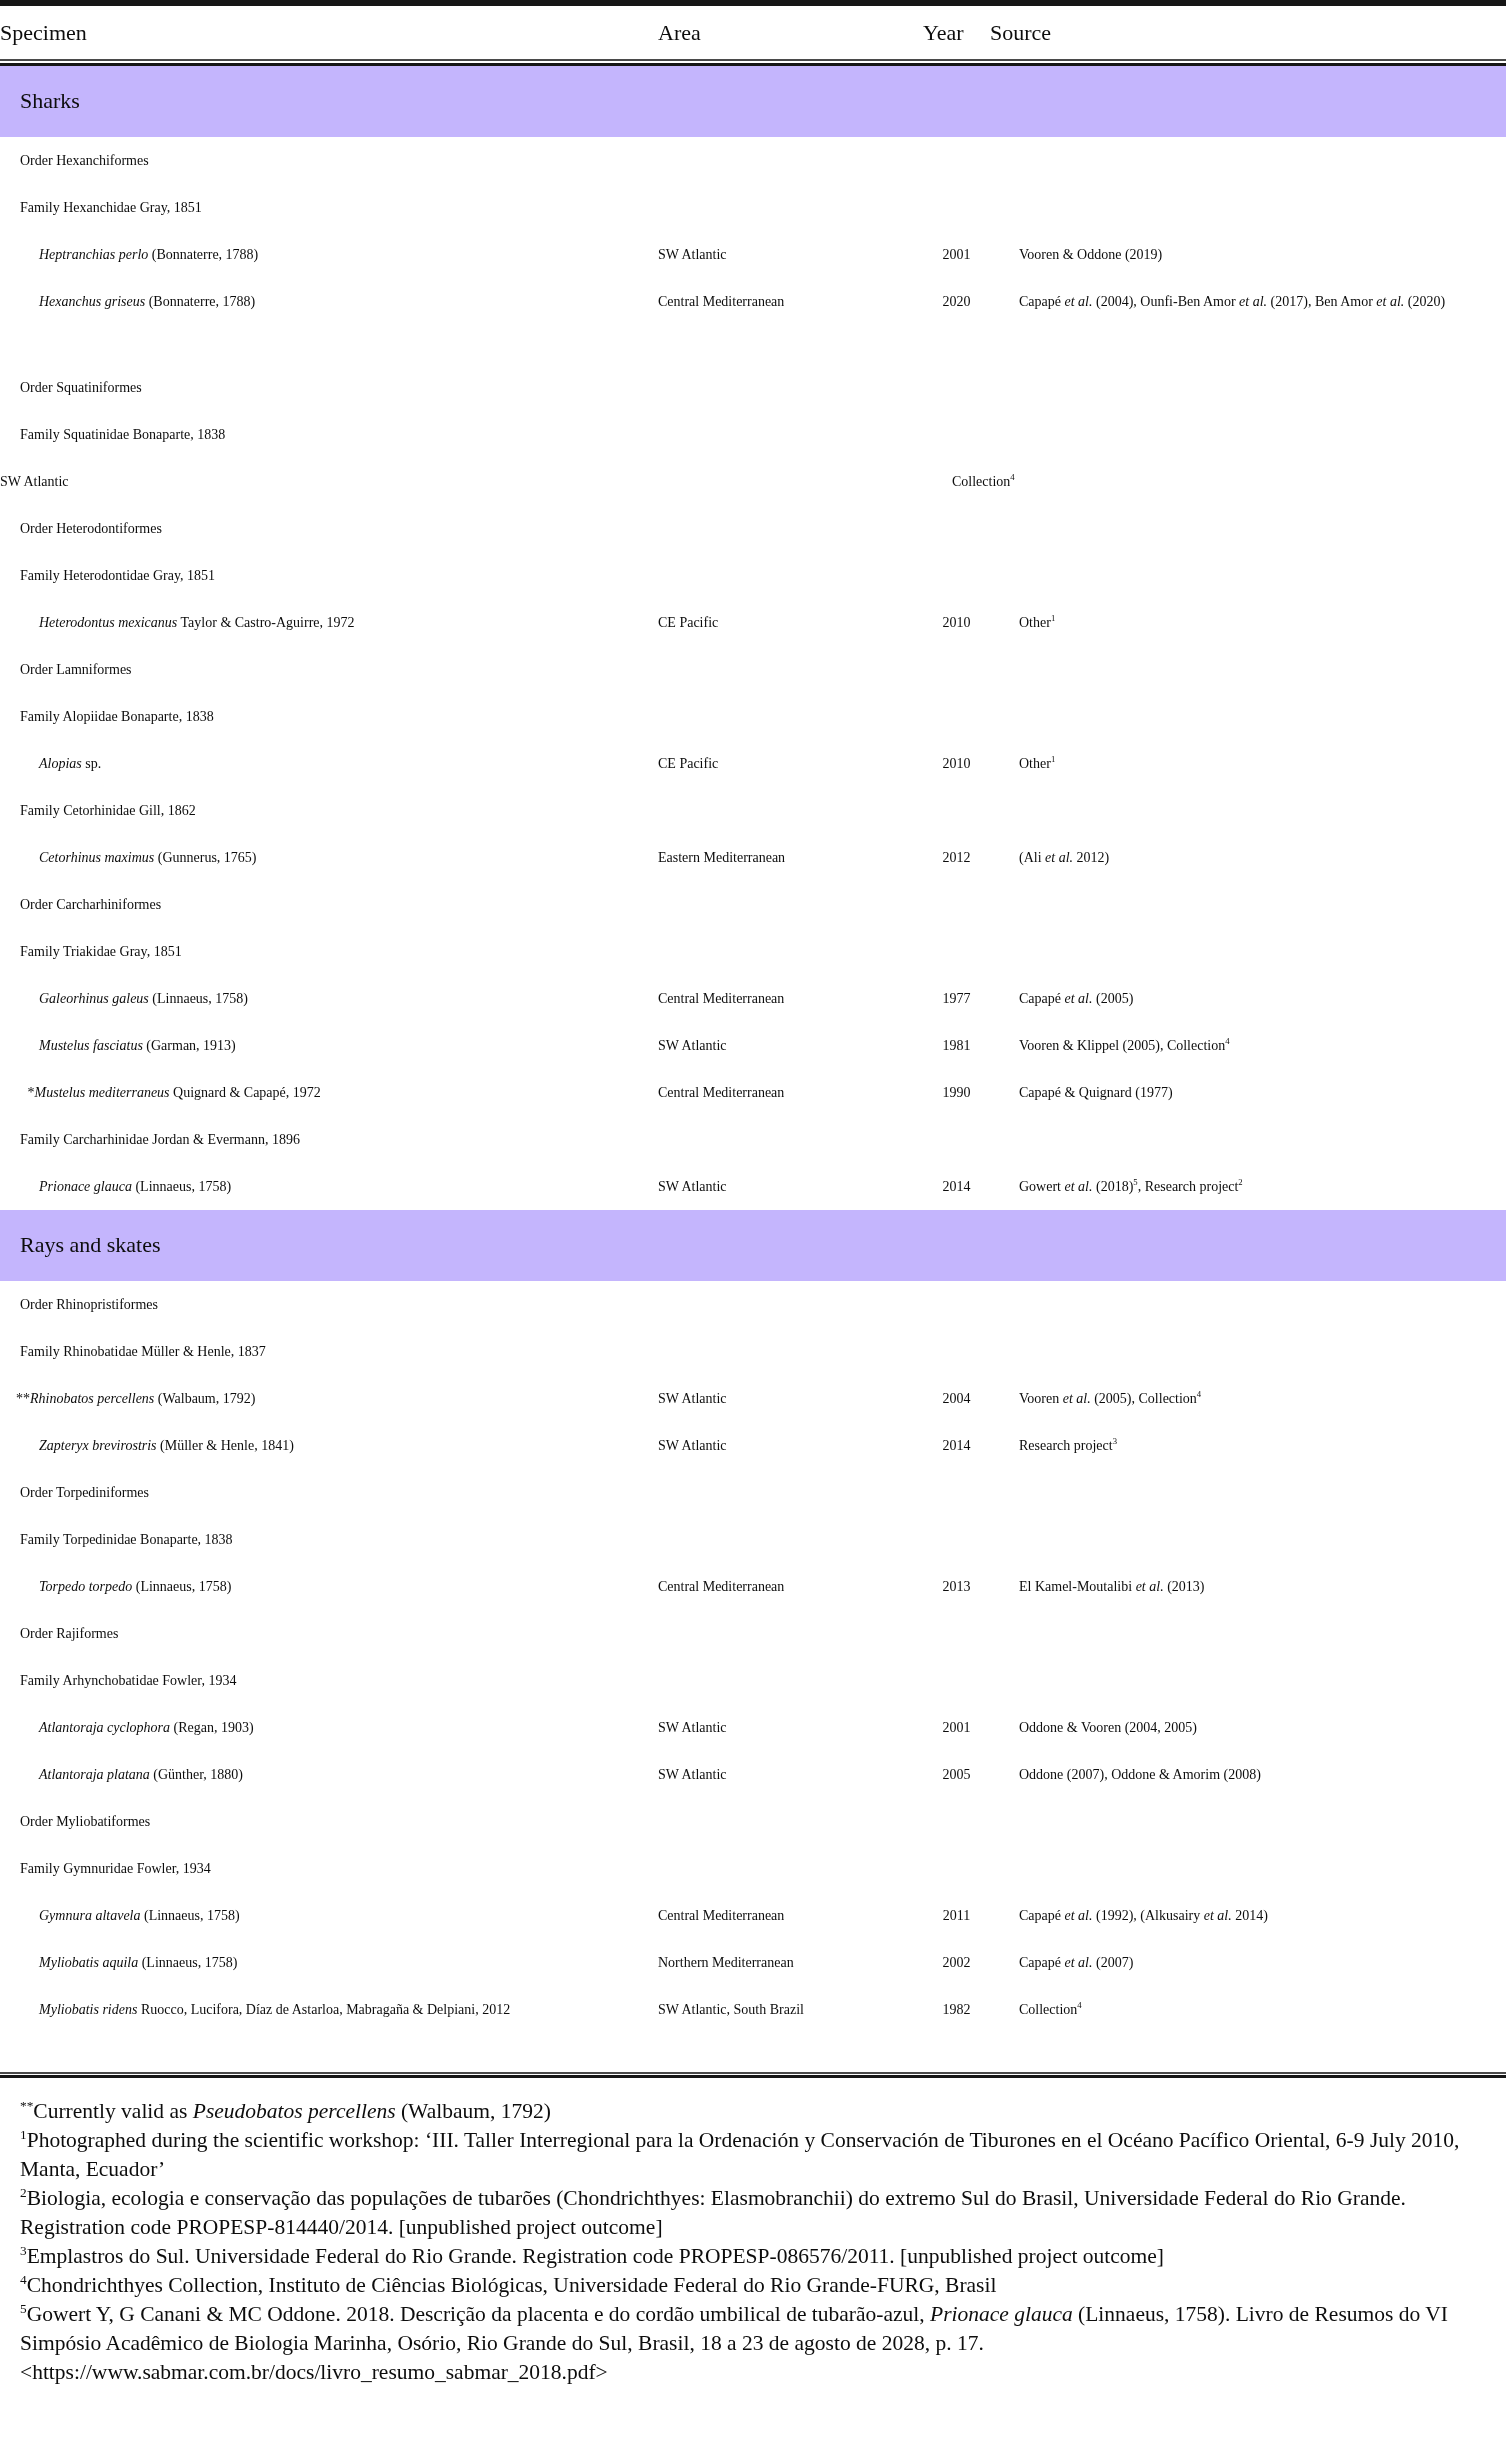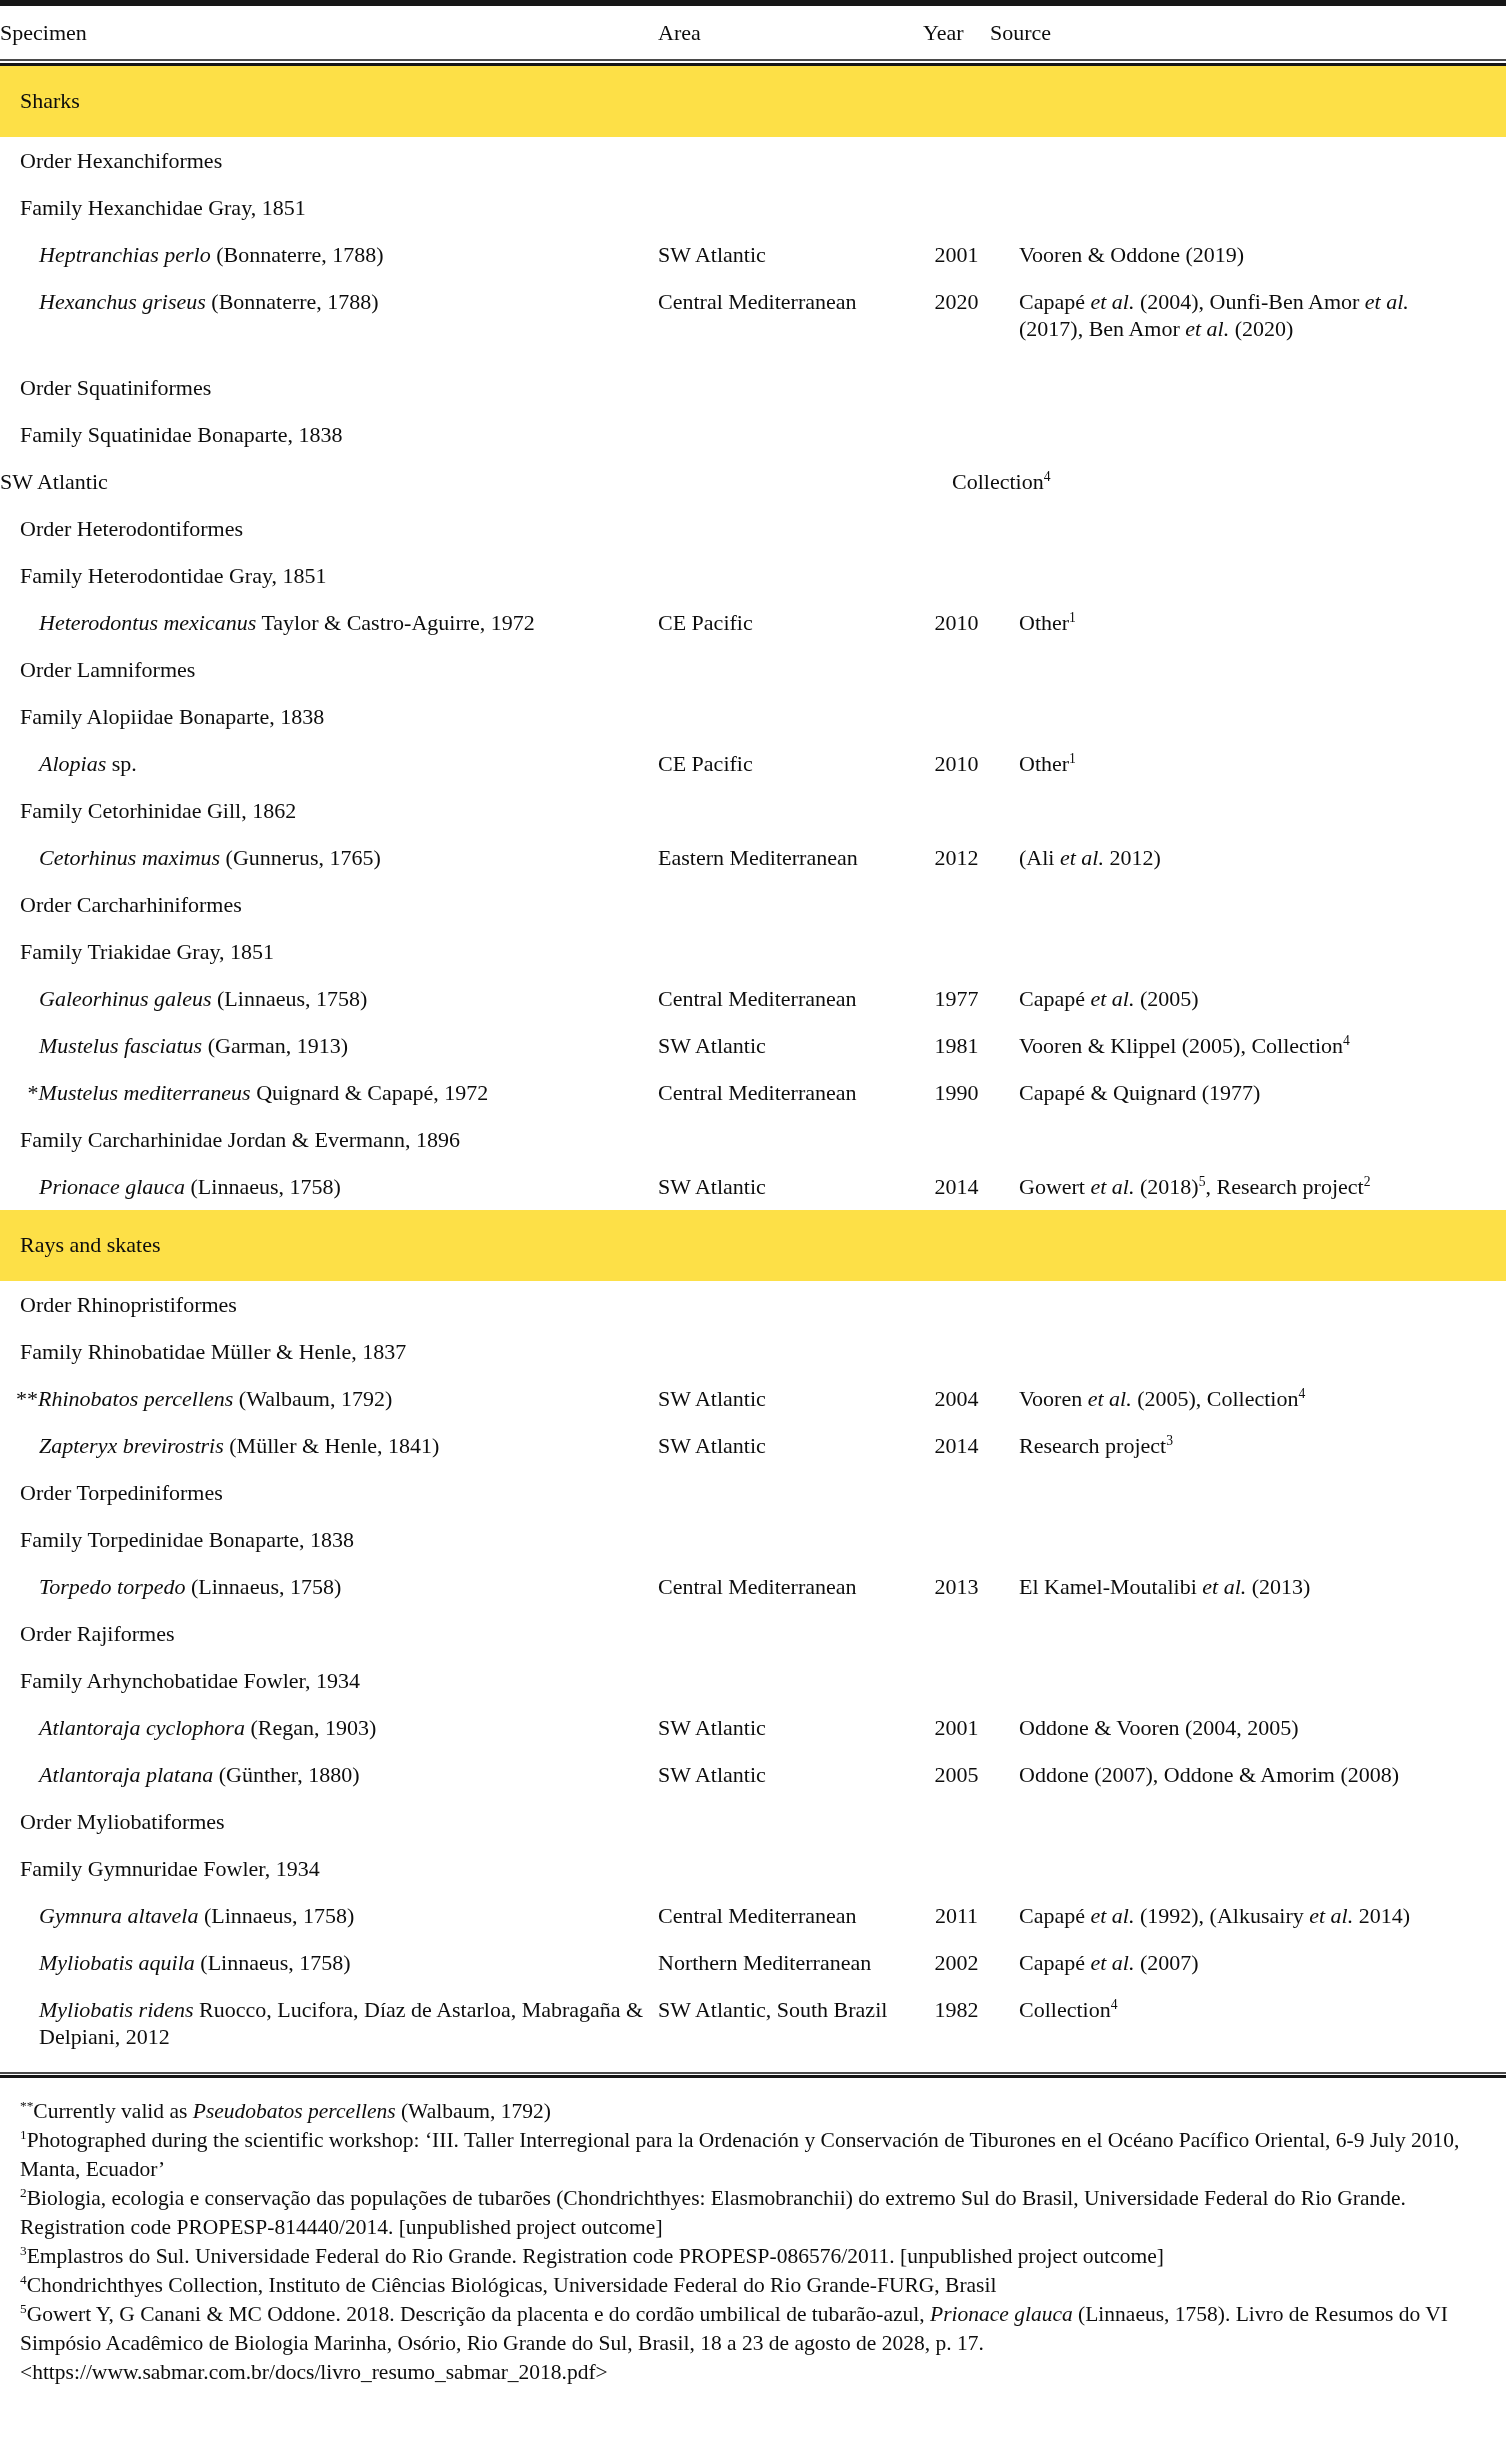--- a/index.html
+++ b/index.html
@@ -23,32 +23,32 @@
 
   .rule {
     height:6.7px;
     box-sizing:border-box;
     border-top:2px solid #4a4a4a;
     border-bottom:3.4px solid #161616;
   }
 
   .section-band {
     height:71px;
-    background:#fde047;
+    background:#c4b5fd;
     display:flex;
     align-items:center;
     padding-left:20px;
     box-sizing:border-box;
     font-size:22px;
   }
 
   .row {
     min-height:47px;
     align-items:center;
-    font-size:22px;
+    font-size:14px;
     line-height:27px;
   }
   .row.tall {
     min-height:86px;
     align-items:start;
     padding-top:10px;
     box-sizing:border-box;
   }
 
   .c-spec { padding-left:39px; padding-right:13.4px; }

